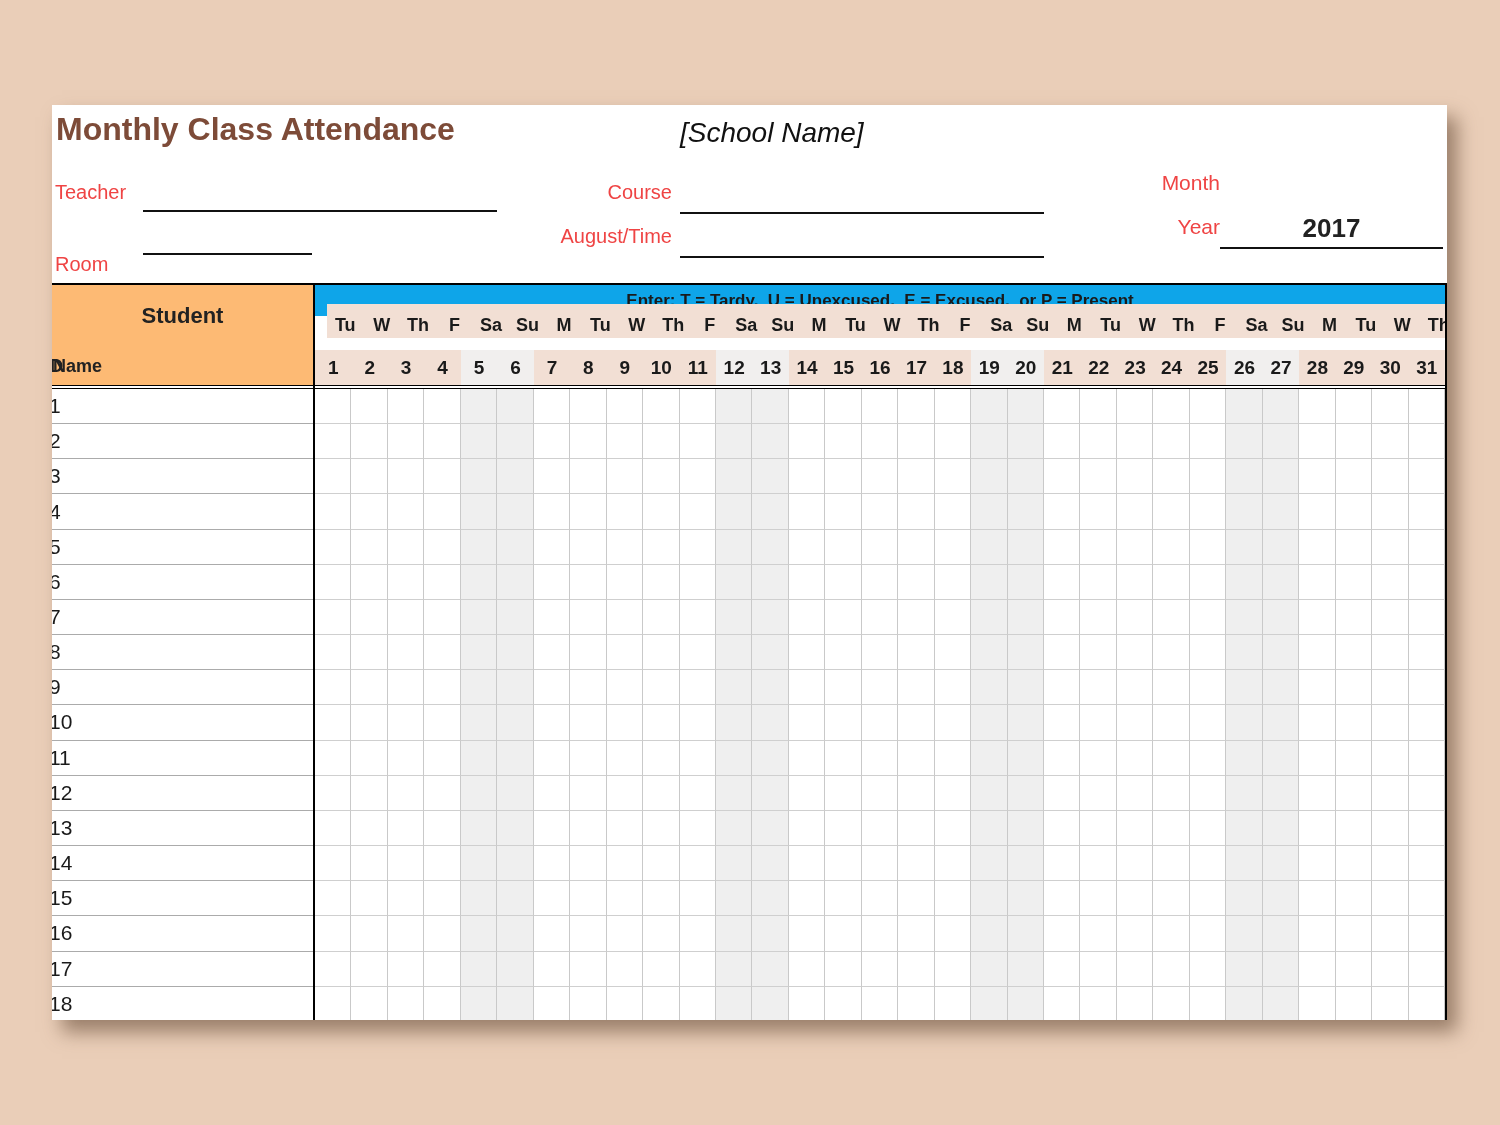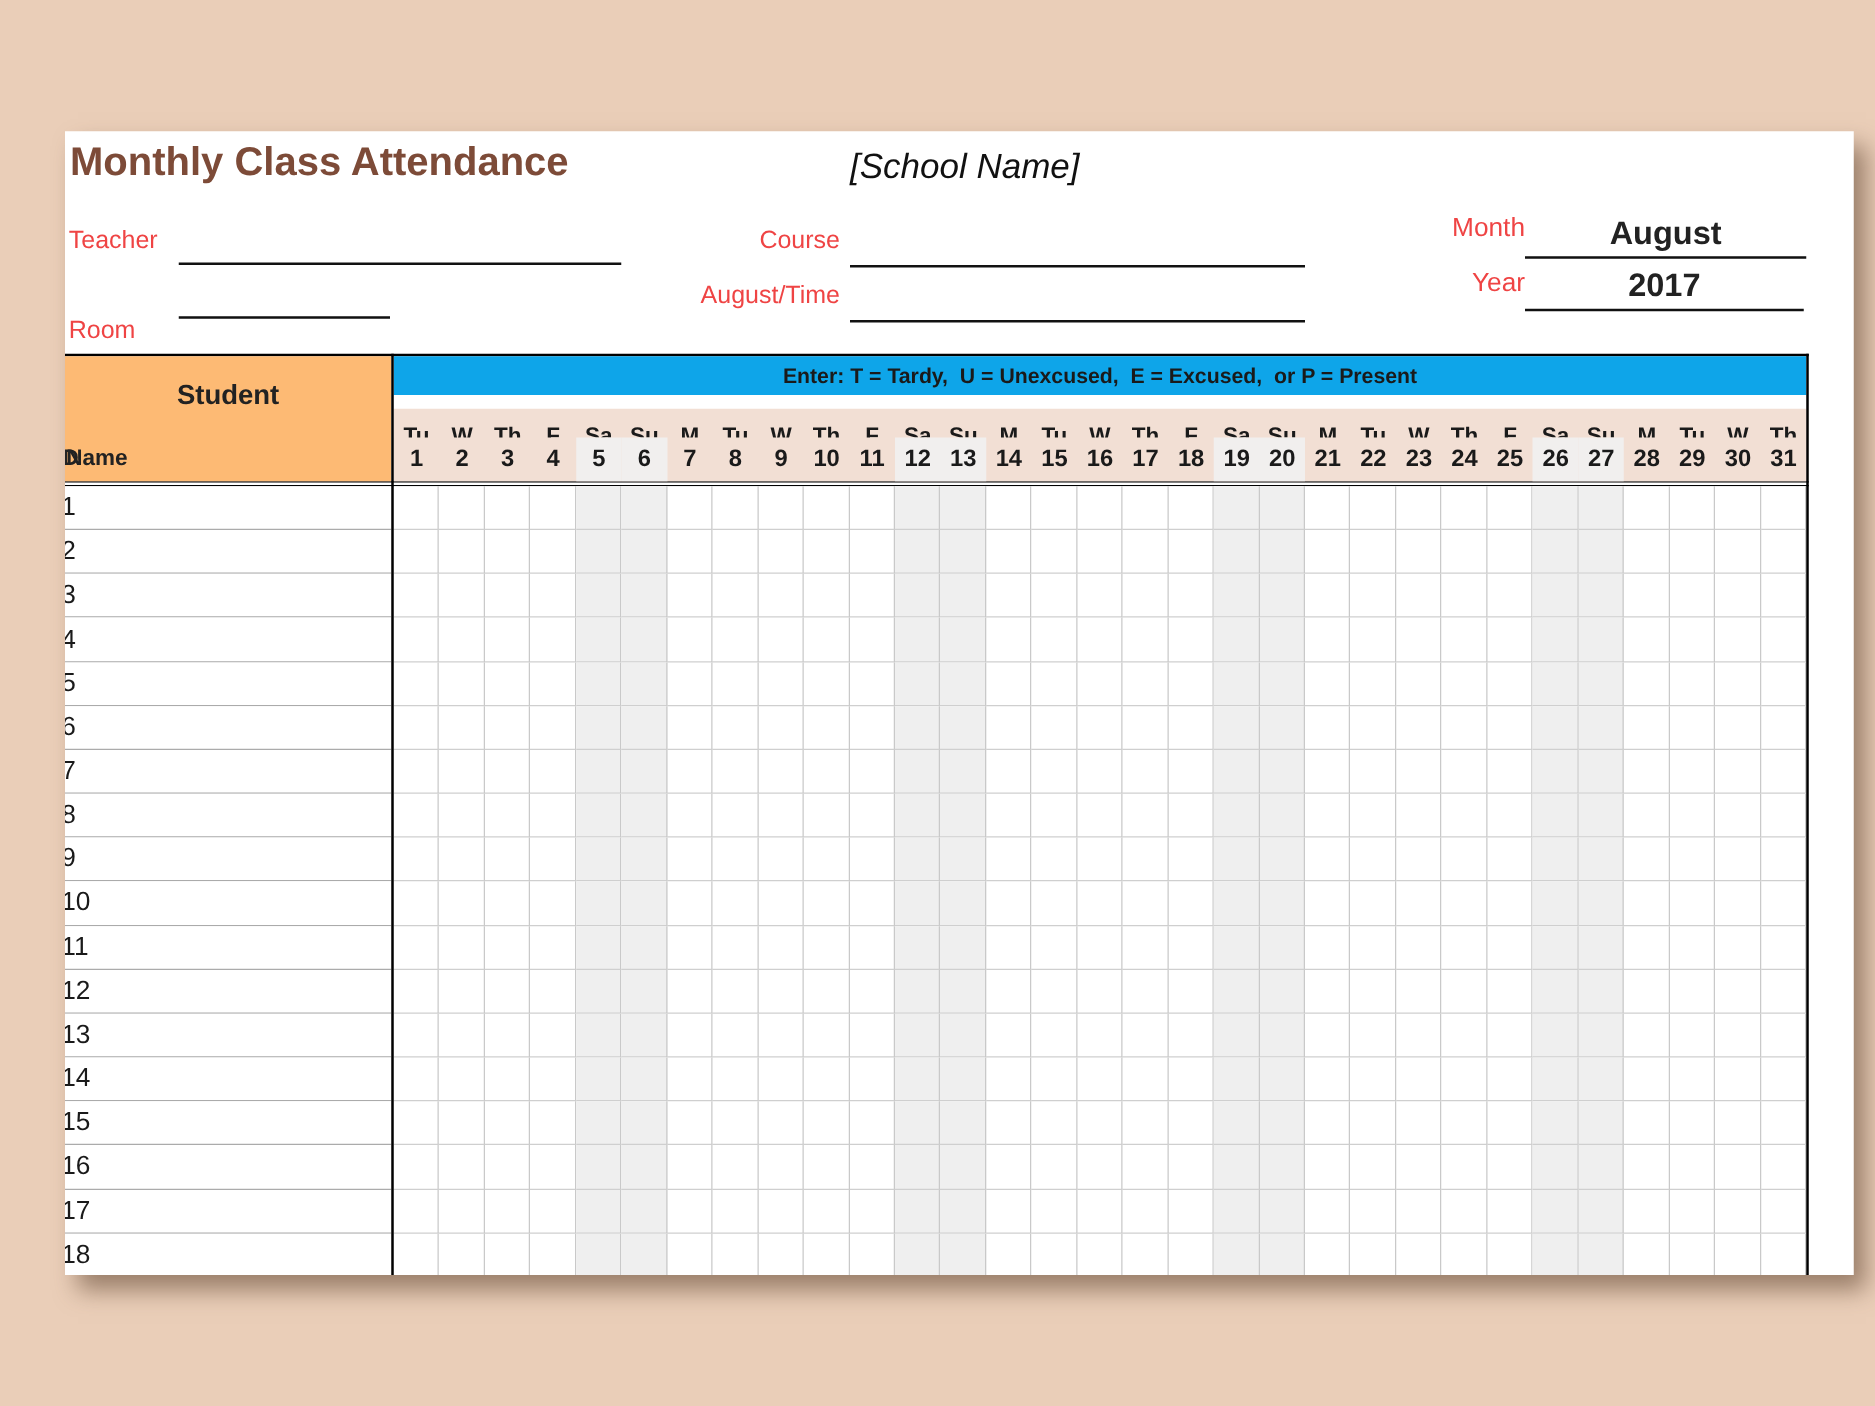--- a/index.html
+++ b/index.html
@@ -8,21 +8,20 @@
     background:#eaceb8;
     font-family:"Liberation Sans", sans-serif;
     position:relative;overflow:hidden;
     color:#1a1a1a;
   }
   .sheet{
     position:absolute;left:52px;top:105px;width:1395px;height:915px;
     background:#ffffff;
     box-shadow:10px 12px 18px rgba(100,74,54,0.60);
     overflow:hidden;
-    padding-left:36px;
   }
   
   .title{
     position:absolute;left:4px;top:6px;
     font-size:32px;font-weight:bold;color:#7d4b38;
     white-space:nowrap;
   }
   .school{
     position:absolute;left:628px;top:12px;
     font-size:28px;color:#111;white-space:nowrap;font-style:italic;
@@ -67,21 +66,21 @@
     background:#0ea5e9;
     display:flex;align-items:center;justify-content:center;
   }
   .legendtext{
     font-size:17px;font-weight:bold;color:#1a1a1a;white-space:pre;
   }
   .dowrow,.daterow{
     position:absolute;left:263px;width:1130px;
     display:grid;grid-template-columns:repeat(31,1fr);
   }
-  .dowrow{top:42px;height:34px;background:#f2dfd4;}
+  .dowrow{top:19px;height:34px;background:#f2dfd4;margin-left:12px;}
   .daterow{top:65px;height:35px;background:#f2dfd4;}
   .hcell{
     display:flex;align-items:center;justify-content:center;
     font-weight:bold;color:#1a1a1a;
   }
   .dowrow .hcell{font-size:18px;align-items:flex-end;padding-bottom:2px;}
   .daterow .hcell{font-size:19px;}
   .daterow .hcell.wknd{background:#f1efee;}
   
   .stu-rows{
@@ -126,21 +125,20 @@
   <div class="title">Monthly Class Attendance</div>
   <div class="school">[School Name]</div>
 
   <div class="flabel" style="left:3px;top:76px;">Teacher</div>
   <div class="fline" style="left:91px;top:76px;width:354px;height:29px;"><span></span></div>
 
   <div class="flabel" style="left:460px;top:76px;width:160px;text-align:right;">Course</div>
   <div class="fline" style="left:628px;top:76px;width:364px;height:31px;"><span></span></div>
 
   <div class="flabel" style="left:1048px;top:66px;width:120px;text-align:right;font-size:21px;">Month</div>
-  <div class="fvalue" style="left:1168px;top:60px;width:225px;height:42px;">August</div>
 
   <div class="flabel" style="left:3px;top:120px;margin-top:28px;">Room</div>
   <div class="fline" style="left:91px;top:119px;width:169px;height:29px;"><span></span></div>
 
   <div class="flabel" style="left:460px;top:120px;width:160px;text-align:right;">August/Time</div>
   <div class="fline" style="left:628px;top:120px;width:364px;height:31px;"><span></span></div>
 
   <div class="flabel" style="left:1048px;top:110px;width:120px;text-align:right;font-size:21px;">Year</div>
   <div class="fvalue" style="left:1168px;top:104px;width:223px;height:40px;">2017</div>
 

